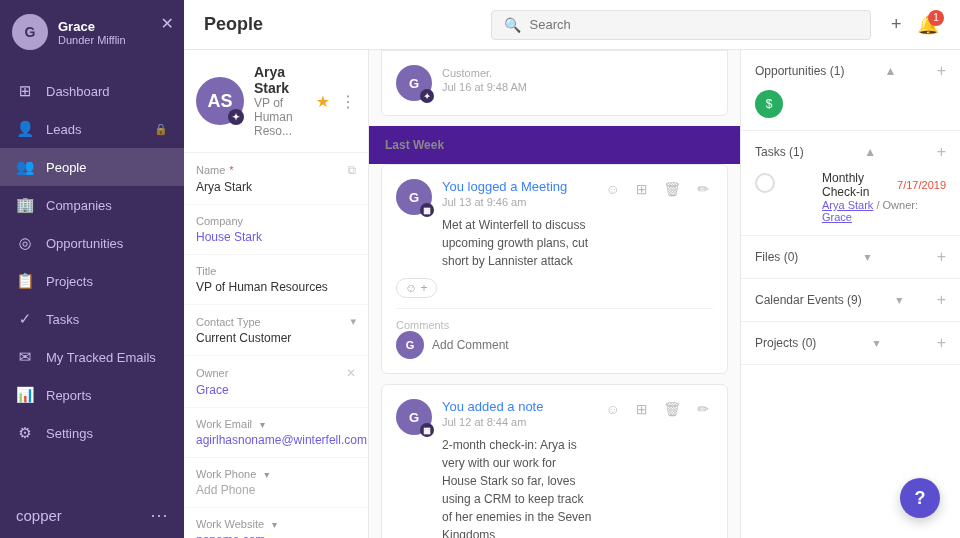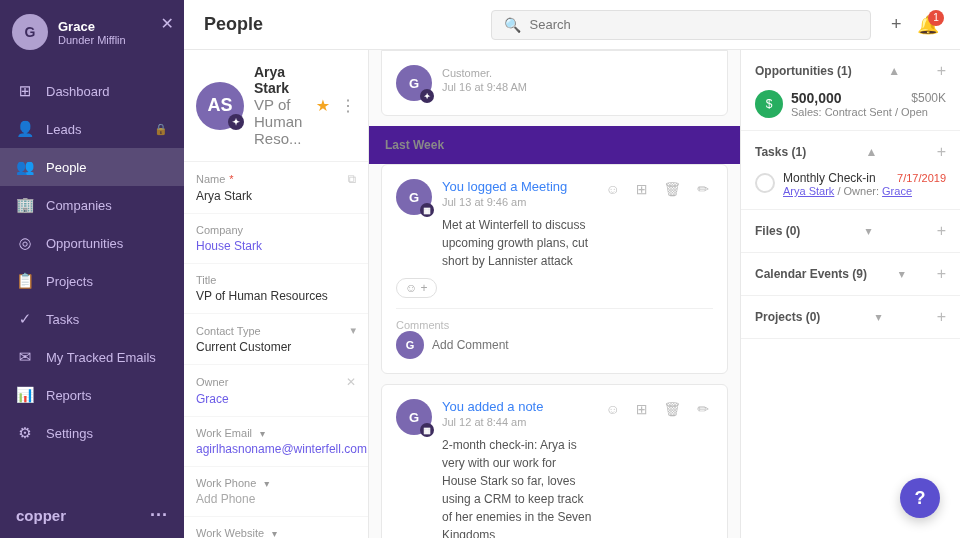--- a/index.html
+++ b/index.html
@@ -13,21 +13,21 @@
     .sidebar-username { color: #fff; font-weight: 600; font-size: 13px; }
     .sidebar-company { color: #c9b8e8; font-size: 11px; }
     .sidebar-close { color: #c9b8e8; cursor: pointer; font-size: 16px; position: absolute; right: 10px; top: 14px; }
     .sidebar-nav { flex: 1; padding: 8px 0; }
     .nav-item { display: flex; align-items: center; padding: 10px 16px; gap: 12px; cursor: pointer; color: #c9b8e8; font-size: 13px; position: relative; }
     .nav-item.active { background: rgba(255,255,255,0.15); color: #fff; }
     .nav-icon { width: 18px; text-align: center; font-size: 15px; }
     .nav-label { flex: 1; }
     .nav-lock { font-size: 11px; opacity: 0.6; }
     .sidebar-footer { padding: 12px 16px; }
-    .logo { color: #c9b8e8; font-size: 18px; font-weight: 700; display: flex; align-items: center; gap: 8px; }
+    .logo { color: #c9b8e8; font-size: 18px; font-weight: 400; display: flex; align-items: center; gap: 8px; }
     .logo-dots { font-size: 18px; margin-left: auto; cursor: pointer; }
 
     
     .main { flex: 1; display: flex; flex-direction: column; overflow: hidden; }
 
     
     .top-header { background: #fff; display: flex; align-items: center; padding: 0 20px; height: 50px; border-bottom: 1px solid #e8e8e8; gap: 16px; flex-shrink: 0; }
     .page-title-header { font-size: 18px; font-weight: 600; color: #333; margin-right: auto; }
     .search-bar { flex: 1; max-width: 380px; display: flex; align-items: center; background: #f5f5f5; border-radius: 4px; padding: 6px 12px; gap: 8px; border: 1px solid #e0e0e0; }
     .search-icon { color: #999; font-size: 14px; }
@@ -40,21 +40,21 @@
     
     .content { display: flex; flex: 1; overflow: hidden; }
 
     
     .person-panel { width: 185px; background: #fff; border-right: 1px solid #e8e8e8; display: flex; flex-direction: column; overflow-y: auto; flex-shrink: 0; }
     .person-header { padding: 14px 12px; display: flex; align-items: center; gap: 10px; border-bottom: 1px solid #f0f0f0; position: relative; }
     .person-avatar { width: 48px; height: 48px; border-radius: 50%; background: #7b68b0; display: flex; align-items: center; justify-content: center; font-size: 18px; font-weight: bold; color: #fff; flex-shrink: 0; position: relative; }
     .avatar-badge { position: absolute; bottom: 0; right: 0; background: #3d2c5e; border-radius: 50%; width: 16px; height: 16px; display: flex; align-items: center; justify-content: center; font-size: 9px; color: #fff; }
     .person-info { flex: 1; }
     .person-name { font-weight: 600; font-size: 14px; color: #333; }
-    .person-title { font-size: 15px; color: #888; }
+    .person-title { font-size: 12px; color: #888; }
     .person-star { color: #f5a623; font-size: 16px; }
     .person-menu { color: #999; font-size: 16px; cursor: pointer; }
     .field-section { padding: 10px 12px; border-bottom: 1px solid #f5f5f5; }
     .field-label { font-size: 11px; color: #999; margin-bottom: 3px; display: flex; align-items: center; gap: 4px; }
     .field-required { color: #e74c3c; }
     .field-value { font-size: 12px; color: #333; }
     .field-value.link { color: #6c5ce7; cursor: pointer; }
     .field-value.light { color: #aaa; }
     .field-copy { color: #ccc; font-size: 12px; cursor: pointer; float: right; }
     .field-dropdown { color: #aaa; font-size: 11px; float: right; }
@@ -78,32 +78,32 @@
     .comments-section { margin-top: 10px; padding-top: 10px; border-top: 1px solid #f0f0f0; }
     .comments-label { font-size: 11px; color: #bbb; margin-bottom: 0; }
     .comment-input-row { display: flex; align-items: center; gap: 8px; }
     .comment-avatar { width: 28px; height: 28px; border-radius: 50%; background: #7b68b0; flex-shrink: 0; display: flex; align-items: center; justify-content: center; font-size: 11px; color: #fff; font-weight: bold; }
     .comment-input { flex: 1; border: none; outline: none; font-size: 12px; color: #aaa; background: transparent; }
 
     
     .right-panel { width: 220px; background: #fff; border-left: 1px solid #e8e8e8; overflow-y: auto; flex-shrink: 0; }
     .right-section { border-bottom: 1px solid #f0f0f0; padding: 12px 14px; }
     .right-section-header { display: flex; align-items: center; justify-content: space-between; }
-    .right-section-title { font-size: 12px; color: #555; font-weight: 700; cursor: pointer; }
+    .right-section-title { font-size: 12px; color: #555; font-weight: 400; cursor: pointer; }
     .right-section-add { color: #bbb; font-size: 16px; cursor: pointer; }
     .right-section-toggle { color: #aaa; font-size: 12px; }
     .opp-card { margin-top: 10px; display: flex; align-items: flex-start; gap: 8px; }
     .opp-icon { width: 28px; height: 28px; border-radius: 50%; background: #27ae60; display: flex; align-items: center; justify-content: center; color: #fff; font-size: 12px; }
     .opp-details { flex: 1; }
     .opp-amount { font-size: 14px; font-weight: 600; color: #333; }
     .opp-amount-right { font-size: 12px; color: #888; }
     .opp-status { font-size: 11px; color: #888; }
     .task-card { margin-top: 10px; display: flex; align-items: flex-start; gap: 8px; }
     .task-circle { width: 20px; height: 20px; border-radius: 50%; border: 2px solid #ddd; flex-shrink: 0; margin-top: 2px; }
-    .task-details { flex: 1; }
+    .task-details { flex: 1; margin-left: 39px; }
     .task-name { font-size: 12px; color: #333; }
     .task-date { font-size: 11px; color: #e74c3c; font-weight: 500; }
     .task-owner { font-size: 11px; color: #888; }
     .task-owner a { color: #6c5ce7; }
 
     
     .help-btn { position: fixed; bottom: 20px; right: 20px; width: 40px; height: 40px; border-radius: 50%; background: #5b4fcf; color: #fff; display: flex; align-items: center; justify-content: center; font-size: 18px; font-weight: bold; cursor: pointer; box-shadow: 0 4px 12px rgba(0,0,0,0.2); }
   </style>
 </head>
 <body>
@@ -338,27 +338,20 @@
     <div class="right-panel">
 
       <div class="right-section">
         <div class="right-section-header">
           <span class="right-section-title">Opportunities (1)</span>
           <span class="right-section-toggle">▲</span>
           <span class="right-section-add">+</span>
         </div>
         <div class="opp-card">
           <div class="opp-icon">$</div>
-          <div class="opp-details">
-            <div style="display:flex; justify-content:space-between; align-items:center;">
-              <span class="opp-amount">500,000</span>
-              <span class="opp-amount-right">$500K</span>
-            </div>
-            <div class="opp-status">Sales: Contract Sent / Open</div>
-          </div>
         </div>
       </div>
 
       <div class="right-section">
         <div class="right-section-header">
           <span class="right-section-title">Tasks (1)</span>
           <span class="right-section-toggle">▲</span>
           <span class="right-section-add">+</span>
         </div>
         <div class="task-card">

